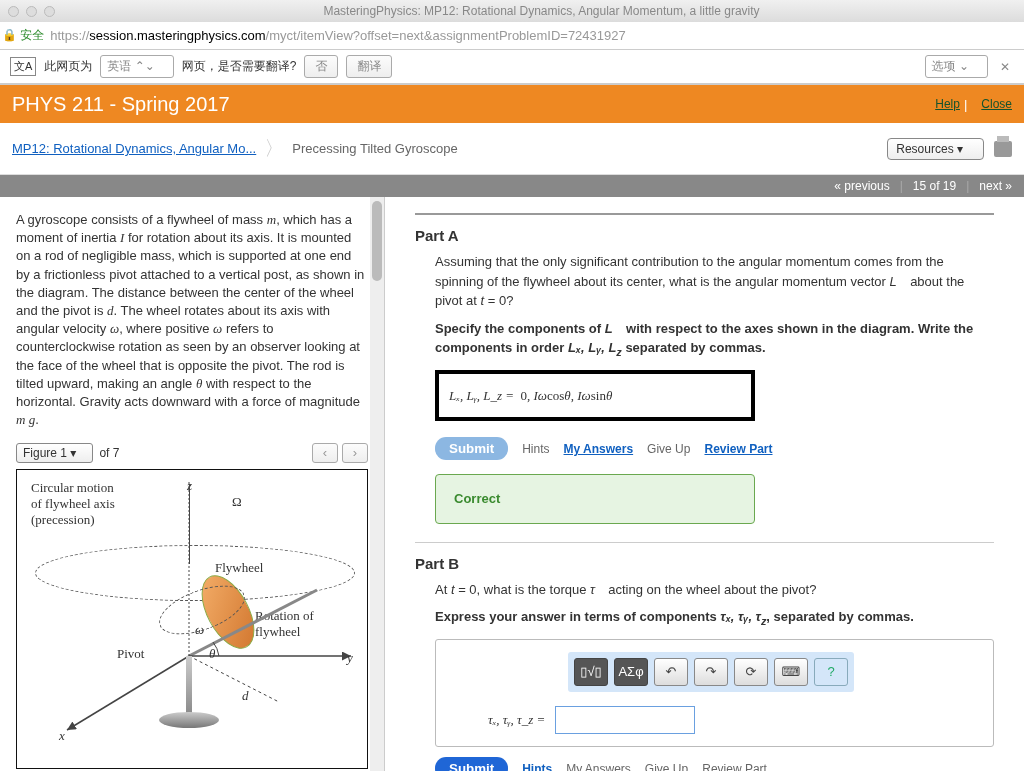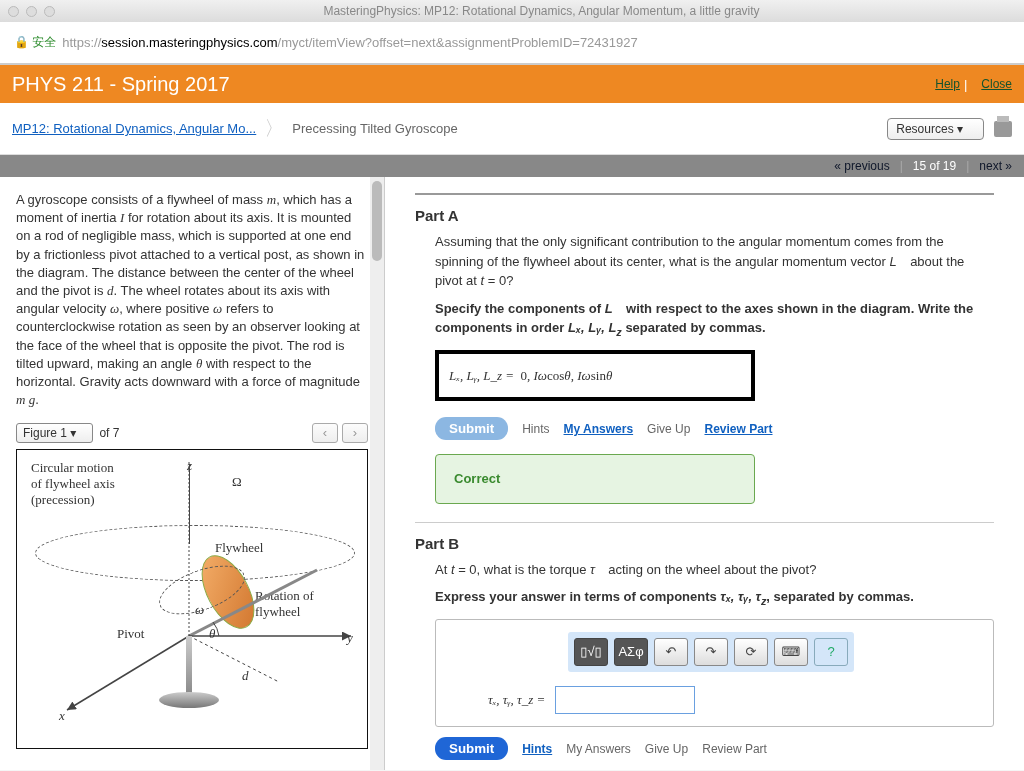--- a/index.html
+++ b/index.html
@@ -2,21 +2,21 @@
 <html><head>
 <meta charset="utf-8">
 <style>
 * { box-sizing: border-box; margin: 0; padding: 0; }
 body { font-family: Arial, Helvetica, sans-serif; font-size: 13px; color: #333; background: #f5f5f5; width: 1024px; height: 771px; overflow: hidden; }
 .window-chrome { background: #e8e8e8; border-bottom: 1px solid #ccc; }
 .titlebar { display: flex; align-items: center; height: 22px; padding: 0 8px; background: linear-gradient(#f0f0f0,#dcdcdc); }
 .traffic-lights { display: flex; gap: 7px; margin-right: 12px; }
 .dot { width: 11px; height: 11px; border-radius: 50%; background: #ddd; border: 0.5px solid #bbb; }
 .tabtitle { flex: 1; text-align: center; color: #888; font-size: 12px; }
-.urlbar { display: flex; align-items: center; height: 42px; padding: 0 14px; background: #fff; border-bottom: 1px solid #ccc; font-size: 13px; }
+.urlbar { display: flex; align-items: center; height: 28px; padding: 0 2px; background: #fff; border-bottom: 1px solid #ccc; font-size: 13px; }
 .lock { color: #2a8a2a; margin-right: 6px; font-size: 12px; }
 .urlinput { flex: 1; font-size: 13px; color: #666; }
 .urlinput .https { color: #999; }
 .urlinput .host { color: #000; }
 .translate-bar { display: flex; align-items: center; height: 34px; padding: 0 10px; background: #fff; border-bottom: 1px solid #ccc; gap: 8px; font-size: 12px; }
 .trans-icon { border: 1px solid #888; padding: 1px 3px; font-size: 11px; }
 .trans-select { border: 1px solid #aaa; background: #fff; padding: 2px 18px 2px 6px; color: #888; border-radius: 3px; position: relative; }
 .trans-btn { border: 1px solid #aaa; background: linear-gradient(#fcfcfc,#eee); padding: 2px 10px; color: #888; border-radius: 3px; }
 .trans-right { margin-left: auto; display: flex; gap: 8px; align-items: center; }
 .close-x { cursor: pointer; color: #888; padding: 2px 4px; }
@@ -26,21 +26,21 @@
 .course-hdr .divider { margin: 0 4px; color: #fff; }
 .breadcrumb-bar { background: #fff; height: 52px; display: flex; align-items: center; padding: 0 12px; border-bottom: 1px solid #ddd; font-size: 13px; }
 .bc-link { color: #1060c0; text-decoration: underline; }
 .bc-arrow { color: #ccc; margin: 0 8px; font-size: 20px; }
 .bc-current { color: #666; }
 .bc-right { margin-left: auto; display: flex; align-items: center; gap: 10px; }
 .resources-sel { border: 1px solid #888; border-radius: 4px; padding: 3px 20px 3px 8px; background: linear-gradient(#fff,#eee); font-size: 12px; }
 .print-ic { width: 18px; height: 16px; background: #999; border-radius: 2px; position: relative; }
 .print-ic::before { content:""; position:absolute; top:-5px; left:3px; width:12px; height:6px; background:#bbb; }
 .nav-bar { background: #888; color: #fff; height: 22px; display: flex; align-items: center; justify-content: flex-end; padding: 0 12px; font-size: 12px; gap: 10px; }
-.nav-bar a { color: #0f172a; text-decoration: none; }
+.nav-bar a { color: #ffffff; text-decoration: none; }
 .nav-sep { color: #aaa; }
 .content { display: flex; height: calc(771px - 22px - 28px - 34px - 38px - 34px - 22px); }
 .left-pane { width: 385px; background: #fff; border-right: 1px solid #ccc; padding: 14px 16px; overflow: hidden; position: relative; }
 .problem-text { font-size: 13px; line-height: 1.4; color: #333; }
 .problem-text .var { font-style: italic; font-family: Georgia, serif; }
 .fig-bar { display: flex; align-items: center; margin-top: 14px; gap: 6px; }
 .fig-sel { border: 1px solid #888; border-radius: 3px; padding: 2px 16px 2px 6px; background: linear-gradient(#fff,#eee); font-size: 12px; }
 .fig-of { font-size: 12px; }
 .fig-btn { border: 1px solid #aaa; background: linear-gradient(#fcfcfc,#eee); width: 26px; height: 20px; border-radius: 3px; color: #999; text-align: center; line-height: 18px; }
 .fig-nav { display: flex; gap: 4px; margin-left: auto; }
@@ -86,20 +86,32 @@
       <div class="dot"></div>
     </div>
     <div class="tabtitle">MasteringPhysics: MP12: Rotational Dynamics, Angular Momentum, a little gravity</div>
   </div>
   <div class="urlbar">
     <span class="lock">🔒 <span>安全</span></span>
     <span class="urlinput">
       <span class="https">https://</span><span class="host">session.masteringphysics.com</span><span class="https">/myct/itemView?offset=next&amp;assignmentProblemID=72431927</span>
     </span>
   </div>
+  <div class="translate-bar">
+    <span class="trans-icon">文A</span>
+    <span>此网页为</span>
+    <span class="trans-select"><span>英语</span> ⌃⌄</span>
+    <span>网页，是否需要翻译?</span>
+    <span class="trans-btn">否</span>
+    <span class="trans-btn">翻译</span>
+    <div class="trans-right">
+      <span class="trans-select"><span>选项</span> ⌄</span>
+      <span class="close-x">✕</span>
+    </div>
+  </div>
 </div>
 
 <div class="course-hdr">
   <h1>PHYS 211 - Spring 2017</h1>
   <a>Help</a>
   <span class="divider">|</span>
   <a>Close</a>
 </div>
 
 <div class="breadcrumb-bar">

